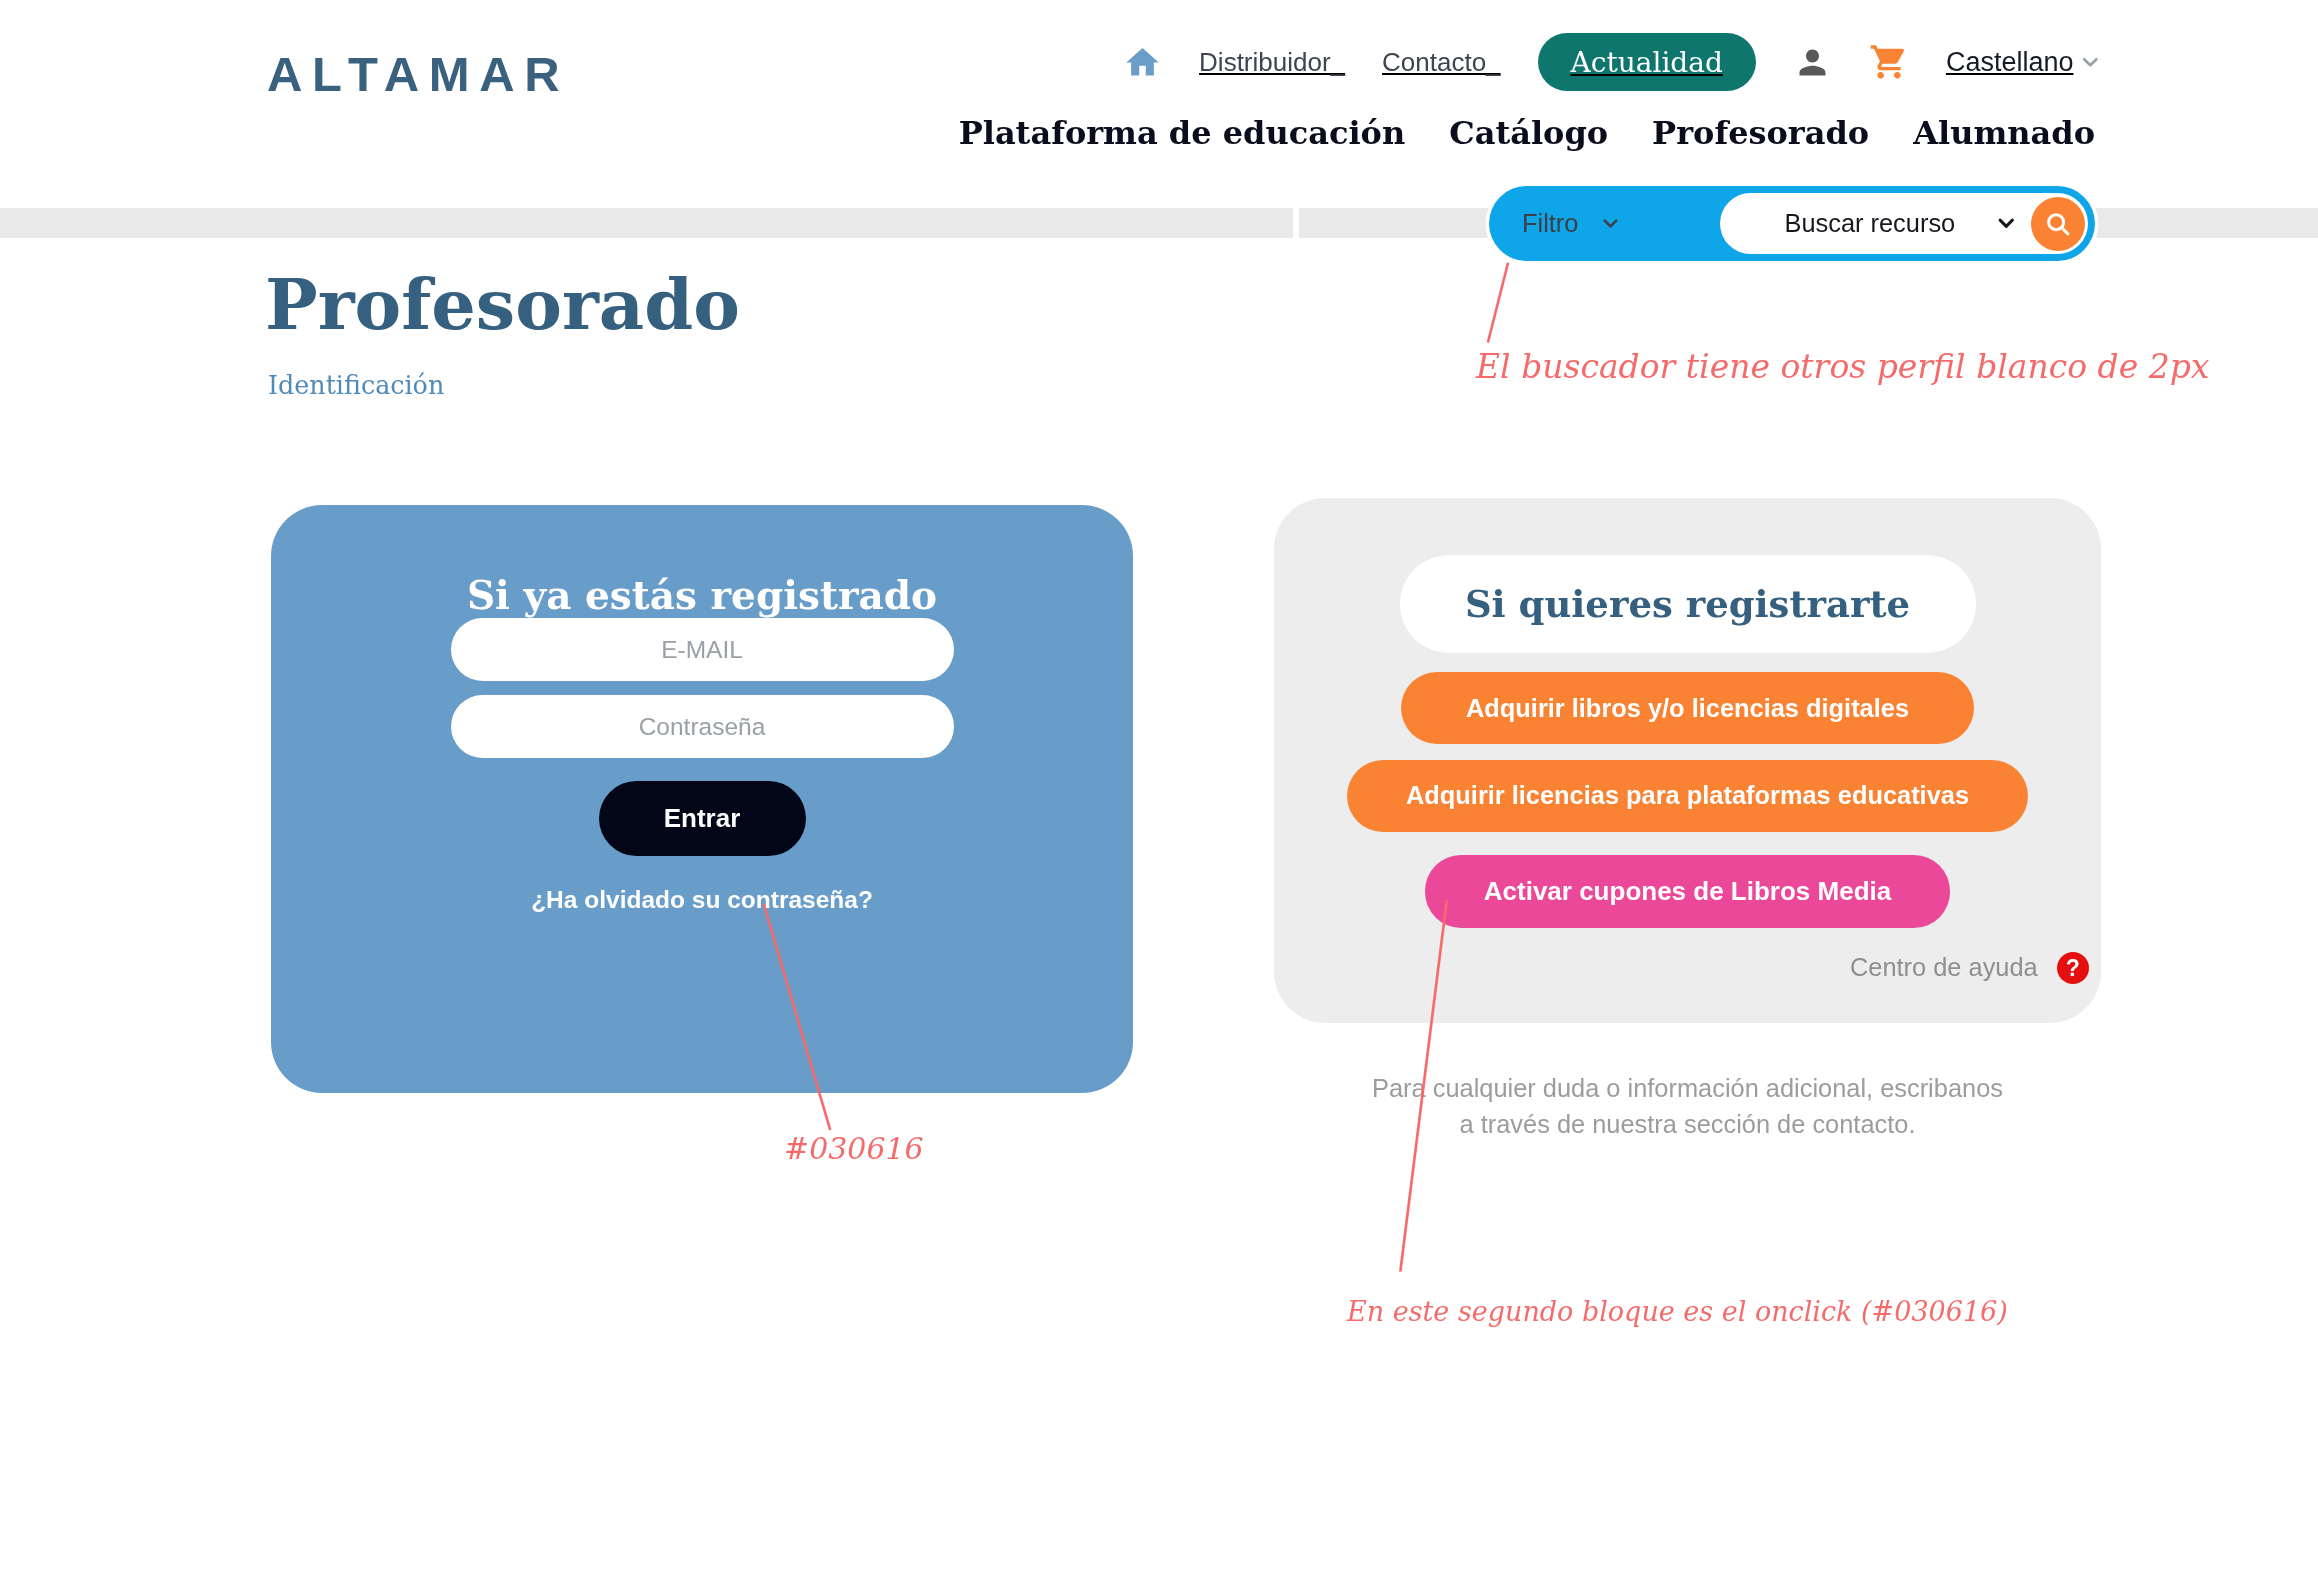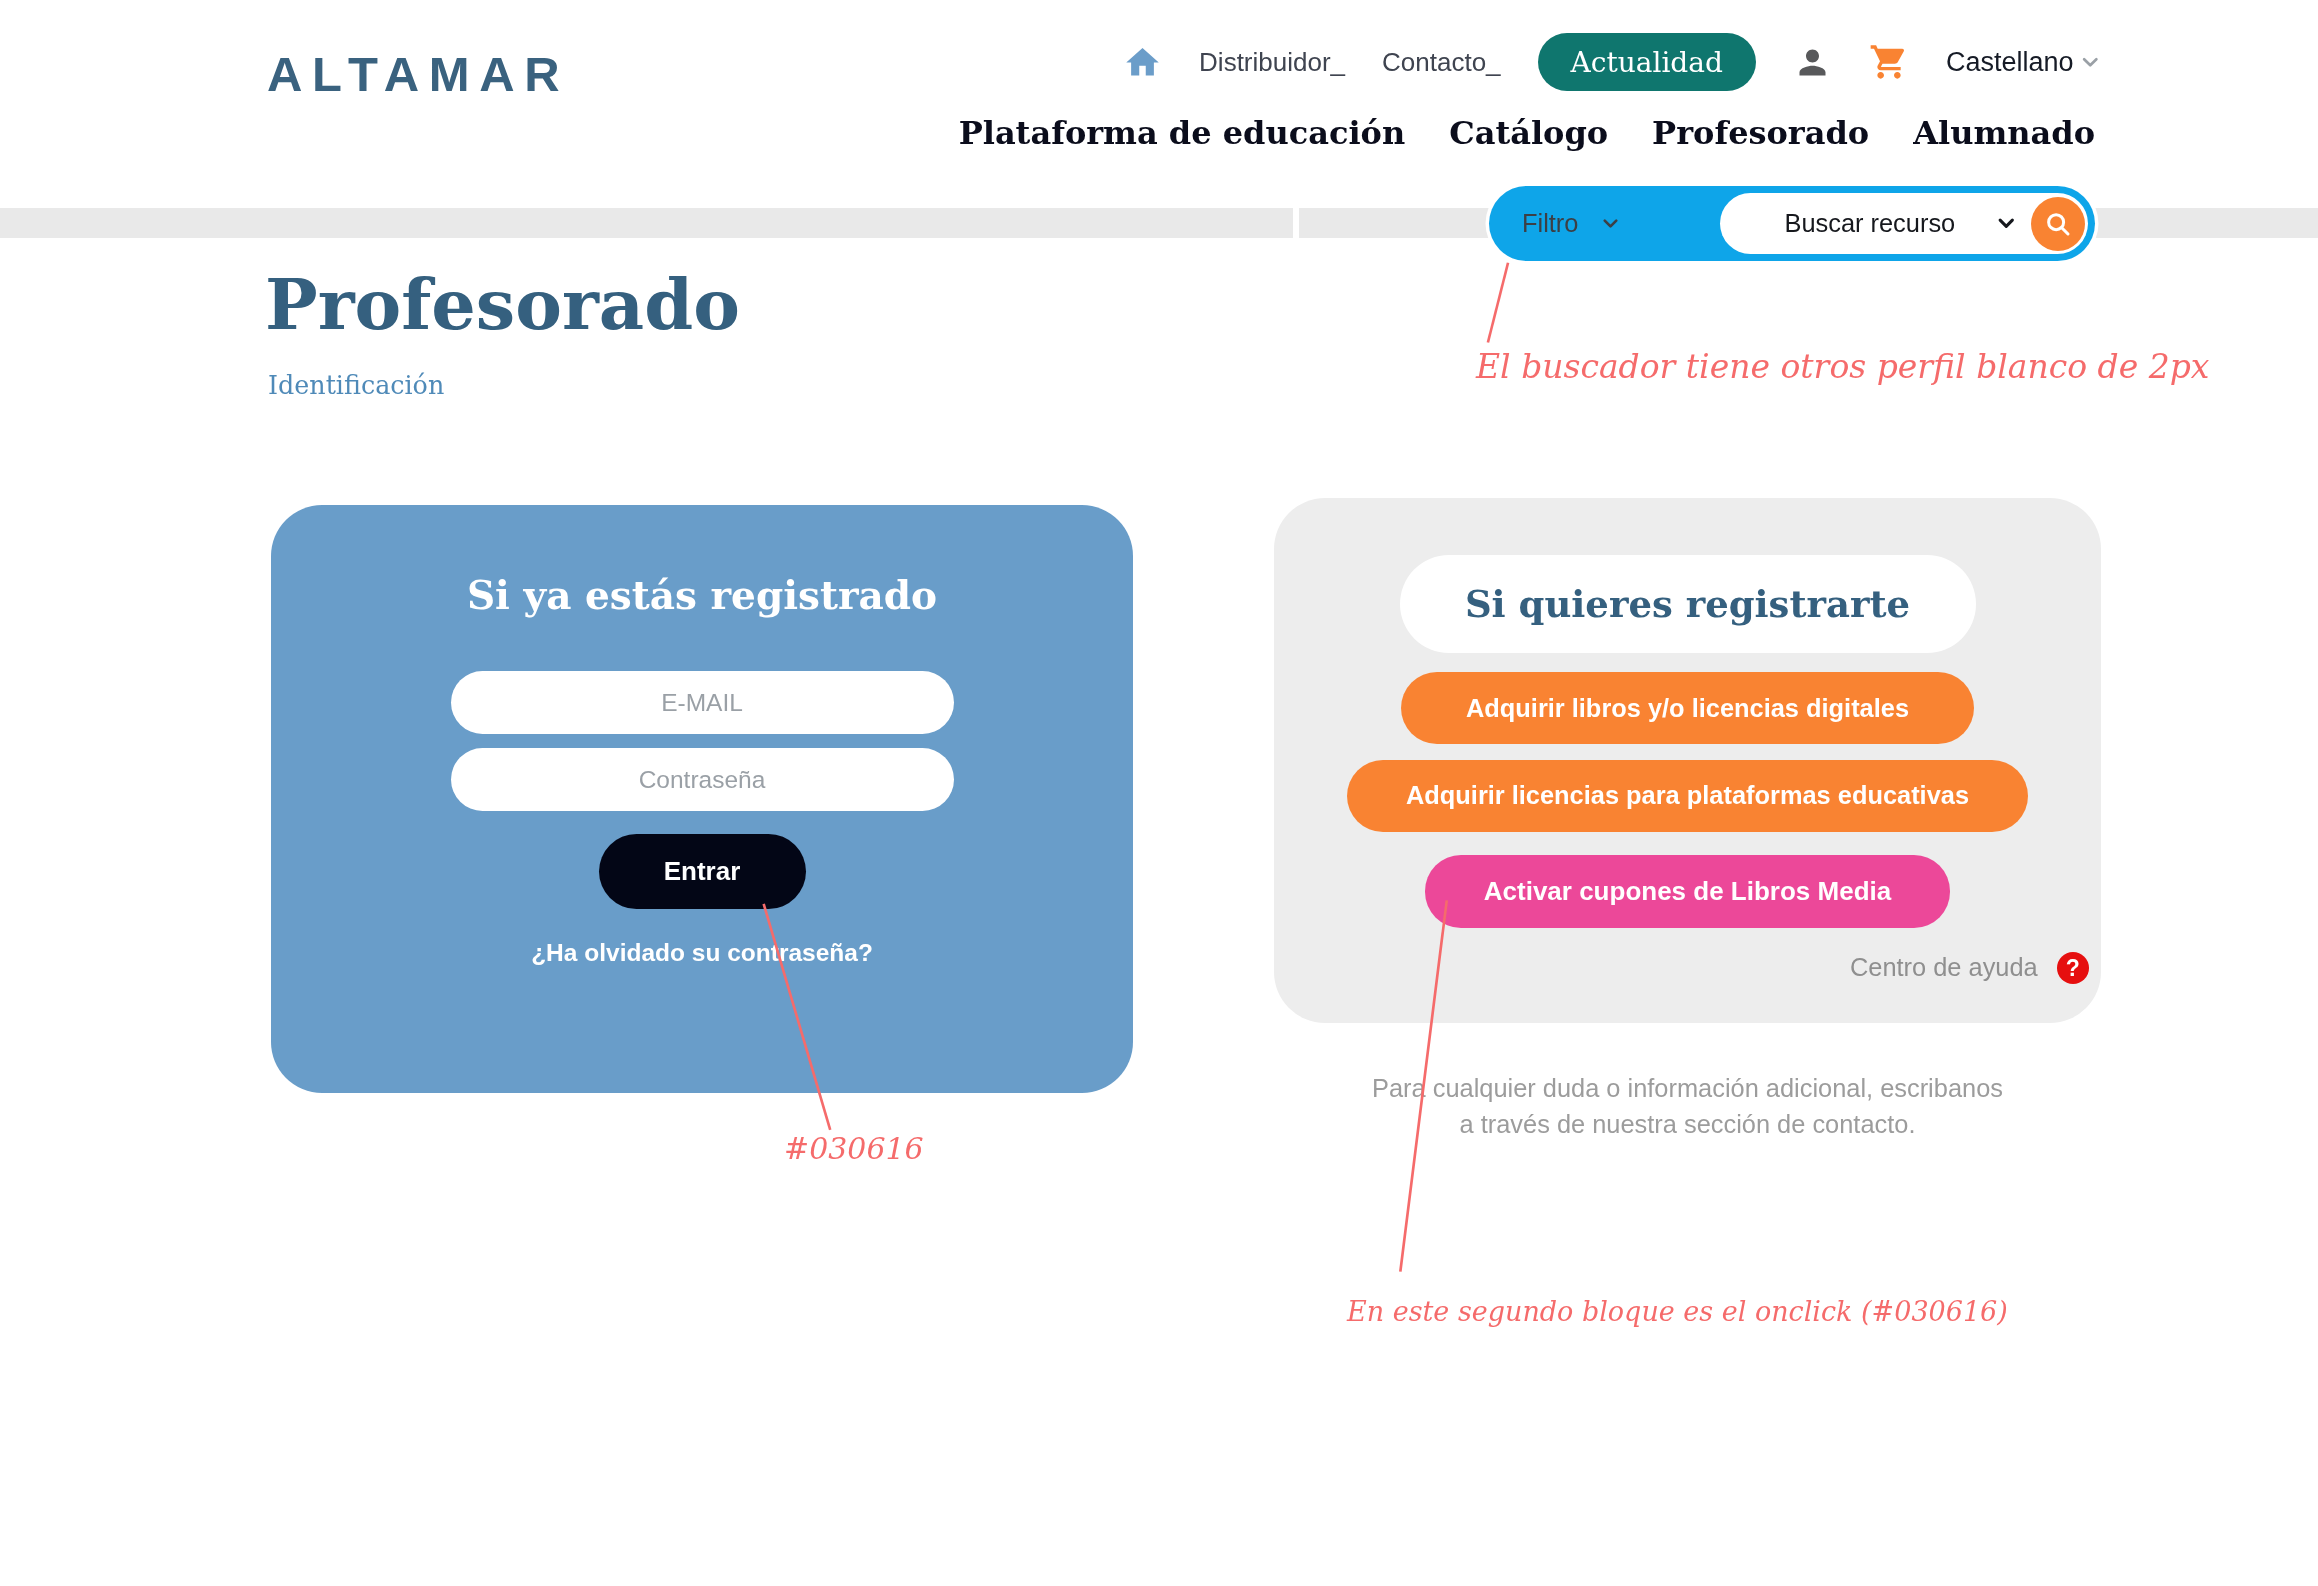--- a/index.html
+++ b/index.html
@@ -9,21 +9,21 @@
     font-family:"Liberation Sans", sans-serif; overflow:hidden;
   }
   
   .logo {
     position:absolute; left:267px; top:46px;
     font-family:"Liberation Sans", sans-serif; font-weight:600;
     font-size:49px; letter-spacing:9.6px; color:#3a627f;
   }
   .topnav {
     position:absolute; top:24.5px; right:217px; height:75px;
-    display:flex; align-items:center; gap:37px;
+    display:flex; align-items:center; gap:37px;text-decoration:underline;
   }
   .topnav .navlink { font-size:26px; color:#3f4450; cursor:pointer; }
   .pill-actualidad {
     background:#0f766e; color:#ffffff; border:none; cursor:pointer;
     font-family:"DejaVu Serif", serif; font-size:28px;
     padding:12.3px 33px; border-radius:31.5px;
   }
   .lang { display:flex; align-items:center; gap:4px; cursor:pointer; }
   .lang span { font-size:27px; font-weight:500; color:#161b26; }
   .icon-btn { display:flex; align-items:center; cursor:pointer; }
@@ -75,21 +75,21 @@
   .blue-card h2 {
     margin-top:67px; font-family:"DejaVu Serif", serif; font-weight:bold;
     font-size:39px; color:#ffffff;
   }
   .field {
     width:503px; height:63px; border:none; border-radius:31.5px; background:#ffffff;
     text-align:center; font-family:"Liberation Sans", sans-serif;
     font-size:24.5px; color:#3c4043; outline:none;
   }
   .field::placeholder { color:#9aa0a6; opacity:1; }
-  .field.email { margin-top:53px; }
+  .field.email { }
   .field.password { margin-top:14px; }
   .btn-entrar {
     margin-top:23px; width:207px; height:75px; border:none; border-radius:38px;
     background:#030616; color:#ffffff; font-weight:bold; font-size:26px;
     font-family:"Liberation Sans", sans-serif; cursor:pointer;
   }
   .forgot { margin-top:30px; color:#ffffff; font-weight:bold; font-size:24.5px; cursor:pointer; }
   
   .gray-card {
     position:absolute; left:1274px; top:498px; width:827px; height:525px;

